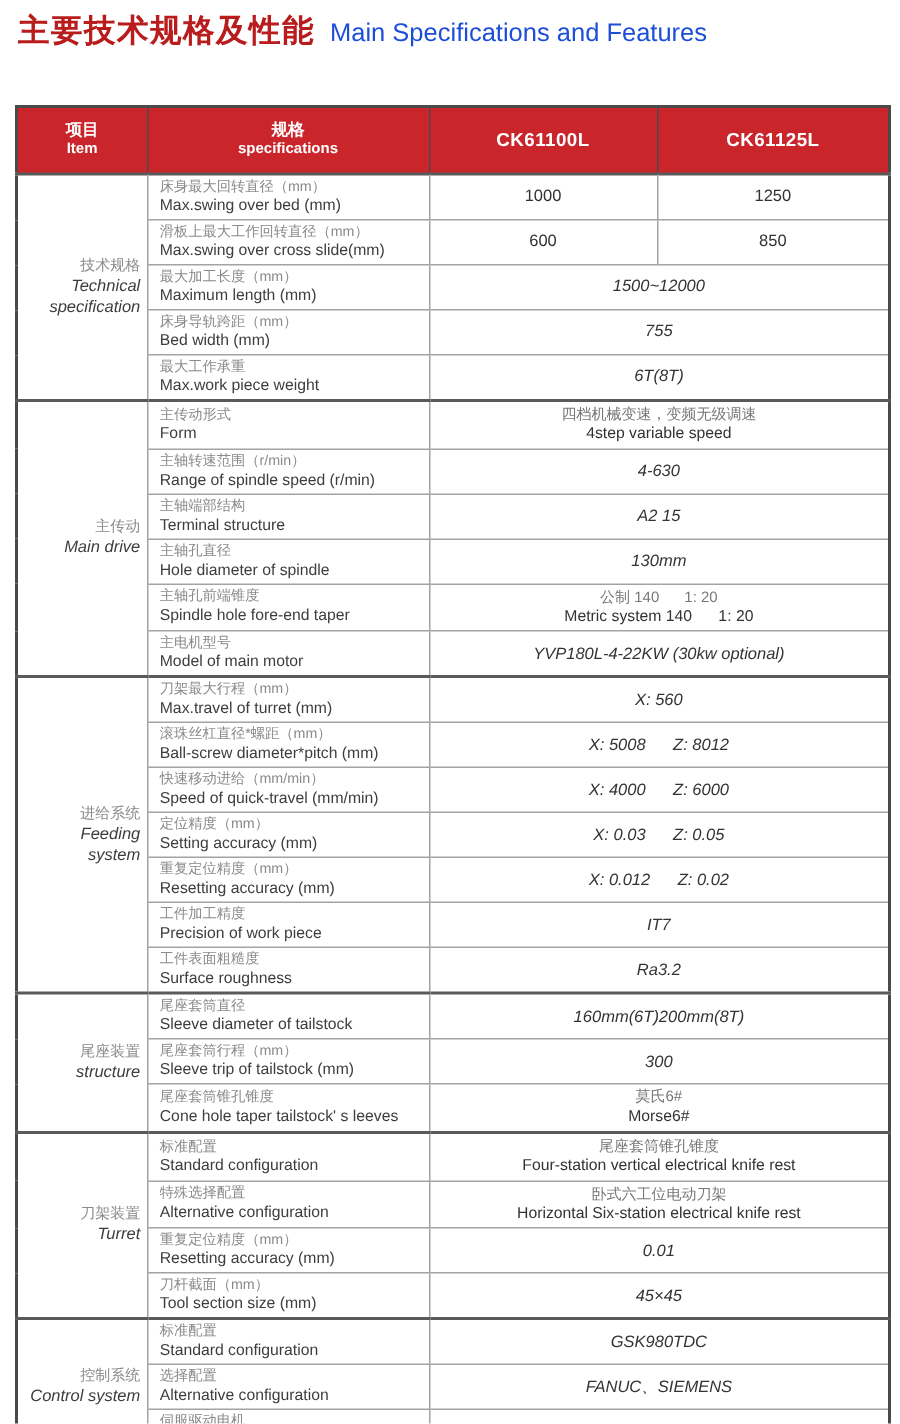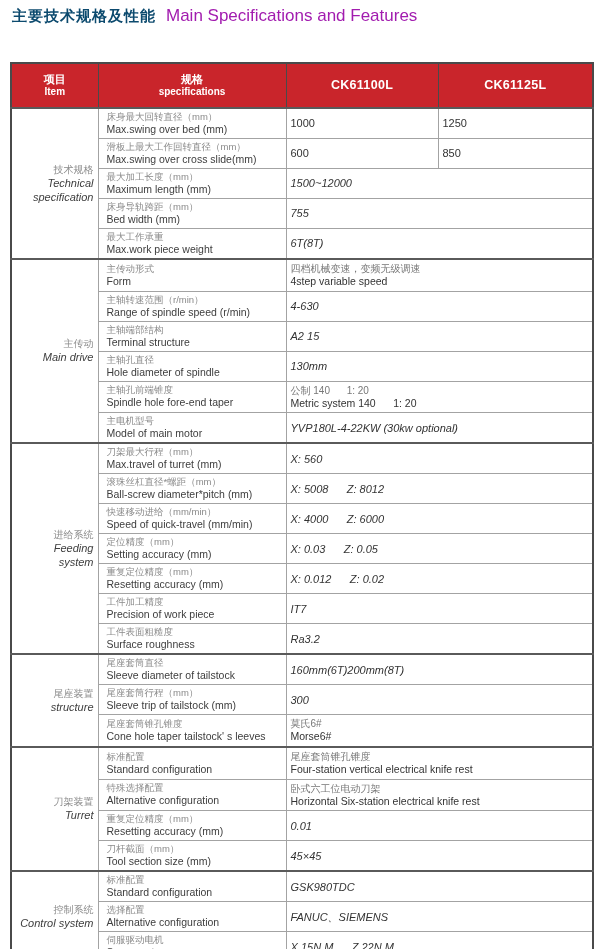--- a/index.html
+++ b/index.html
@@ -3,22 +3,22 @@
 <meta charset="utf-8">
 <style>
   html,body{margin:0;padding:0;background:#ffffff;}
   body{
     width:600px;height:949px;overflow:hidden;
     font-family:"Liberation Sans","DejaVu Sans",sans-serif;
     -webkit-font-smoothing:antialiased;
   }
   .page{padding:6px 8px 0 10px;}
   .title{margin:0 0 0 2px;display:flex;align-items:baseline;gap:10px;white-space:nowrap;}
-  .title .t-zh{font-size:15px;font-weight:bold;color:#0c4a6e;letter-spacing:1px;}
-  .title .t-en{font-size:17px;font-weight:normal;color:#a21caf;}
+  .title .t-zh{font-size:21px;font-weight:bold;color:#b91c1c;letter-spacing:1px;}
+  .title .t-en{font-size:17px;font-weight:normal;color:#1d4ed8;}
   table.spec{
     border-collapse:collapse;table-layout:fixed;
     width:582px;margin-top:36px;
     border:2px solid #4a4a4a;
   }
   col.c-item{width:87px;}
   col.c-spec{width:188px;}
   col.c-m1{width:152px;}
   col.c-m2{width:155px;}
   thead th{
@@ -34,21 +34,21 @@
     padding:2px 4px;overflow:hidden;
   }
   tbody tr{height:28px;}
   tbody tr.section-start td{border-top:2px solid #5a5a5a;}
   td.item-cell{text-align:right;line-height:1.3;}
   td.item-cell .zh{font-size:10px;color:#8a8a8a;}
   td.item-cell .en{font-size:11px;color:#3d3d3d;font-style:italic;}
   td.spec-cell{padding-left:8px;line-height:1.25;}
   td.spec-cell .zh{font-size:9.5px;color:#8a8a8a;}
   td.spec-cell .en{font-size:10.5px;color:#3d3d3d;}
-  td.value-cell{color:#333333;font-size:11px;line-height:1.3;}
+  td.value-cell{text-align:center;color:#333333;font-size:11px;line-height:1.3;}
   td.value-cell .val-one{font-size:11px;color:#333333;font-style:italic;}
   td.value-cell .val-zh{font-size:10px;color:#777777;}
   td.value-cell .val-en{font-size:10.5px;color:#333333;}
 </style>
 </head>
 <body>
 
 <div class="page">
   <h1 class="title">
     <span class="t-zh">主要技术规格及性能</span>

